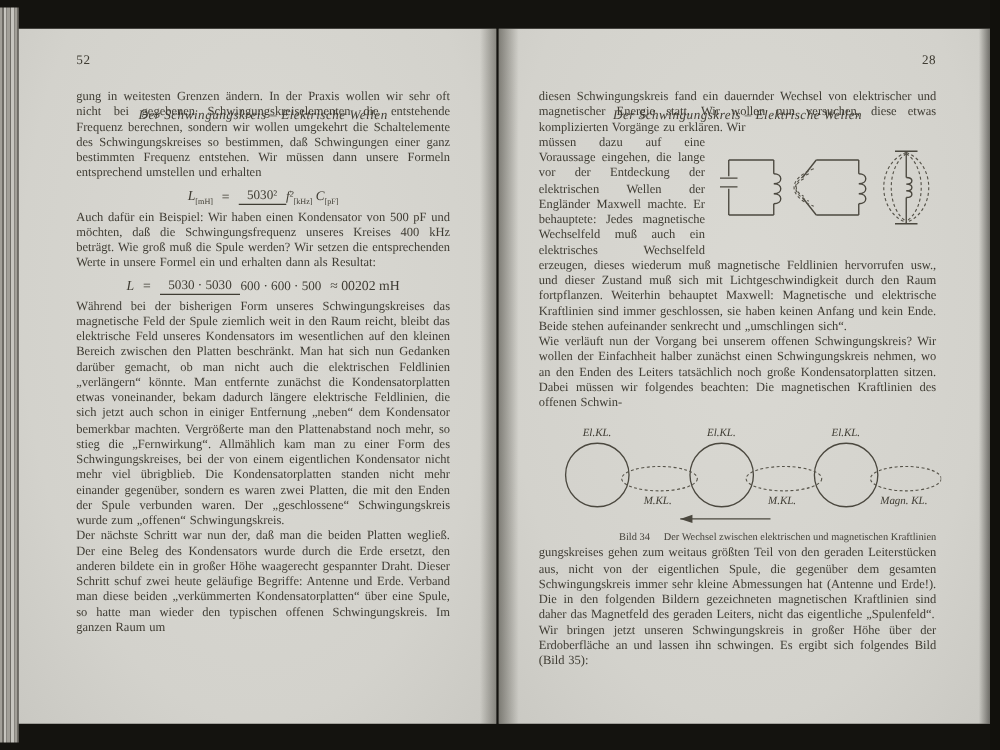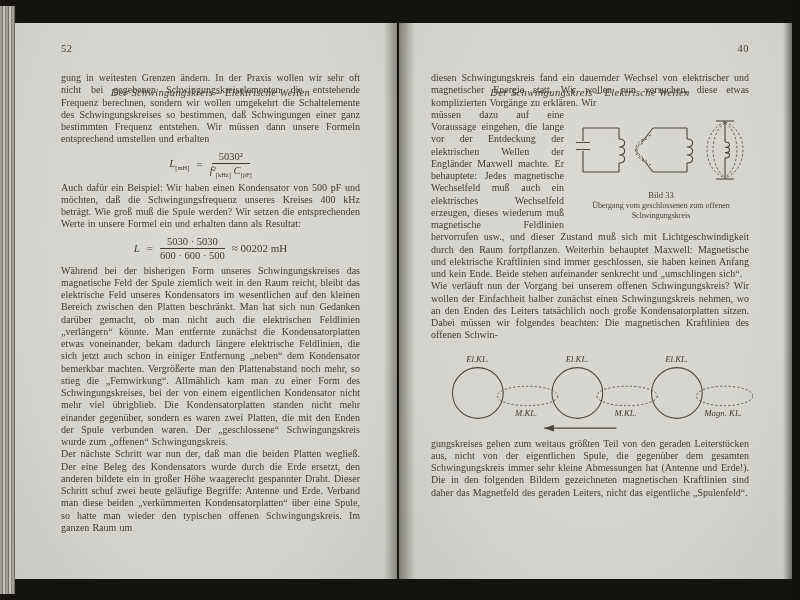--- a/index.html
+++ b/index.html
@@ -56,21 +56,21 @@
   p.body{
     margin:0;text-align:justify;font-size:10px;line-height:12.25px;
     word-spacing:0.6px;
   }
 
   .formula{
     display:flex;justify-content:center;align-items:center;gap:7px;
     margin:5px 0 4px;font-size:11px;font-style:italic;
   }
   .formula sub{font-size:6.5px;font-style:normal;}
-  .frac{display:inline-flex;flex-direction:column;align-items:center;font-style:normal;font-size:10.5px;}
+  .frac{display:inline-flex;align-items:center;font-style:normal;font-size:10.5px;}
   .frac .num{border-bottom:1px solid #3f3c33;padding:0 7px 1px;}
   .frac .den{padding-top:1px;}
   .f-tail{font-style:normal;}
 
   figure{margin:0;}
   .fig33{
     float:right;width:176px;margin:2px 0 5px 9px;
   }
   .fig33 svg{display:block;width:176px;height:79px;}
   .figcap{
@@ -131,21 +131,21 @@
 
       <p class="body">Während bei der bisherigen Form unseres Schwingungskreises das magnetische Feld der Spule ziemlich weit in den Raum reicht, bleibt das elektrische Feld unseres Kondensators im wesentlichen auf den kleinen Bereich zwischen den Platten beschränkt. Man hat sich nun Gedanken darüber gemacht, ob man nicht auch die elektrischen Feldlinien „verlängern“ könnte. Man entfernte zunächst die Kondensatorplatten etwas voneinander, bekam dadurch längere elektrische Feldlinien, die sich jetzt auch schon in einiger Entfernung „neben“ dem Kondensator bemerkbar machten. Vergrößerte man den Plattenabstand noch mehr, so stieg die „Fernwirkung“. Allmählich kam man zu einer Form des Schwingungskreises, bei der von einem eigentlichen Kondensator nicht mehr viel übrigblieb. Die Kondensatorplatten standen nicht mehr einander gegenüber, sondern es waren zwei Platten, die mit den Enden der Spule verbunden waren. Der „geschlossene“ Schwingungskreis wurde zum „offenen“ Schwingungskreis.</p>
       <p class="body">Der nächste Schritt war nun der, daß man die beiden Platten wegließ. Der eine Beleg des Kondensators wurde durch die Erde ersetzt, den anderen bildete ein in großer Höhe waagerecht gespannter Draht. Dieser Schritt schuf zwei heute geläufige Begriffe: Antenne und Erde. Verband man diese beiden „verkümmerten Kondensatorplatten“ über eine Spule, so hatte man wieder den typischen offenen Schwingungskreis. Im ganzen Raum um</p>
     </div>
   </div>
 
   <div class="page right">
     <div class="inner">
       <div class="pagehead">
         <span class="ptitle">Der Schwingungskreis – Elektrische Wellen</span>
-        <span class="pnum">40</span>
+        <span class="pnum">28</span>
       </div>
 
       <p class="body">diesen Schwingungskreis fand ein dauernder Wechsel von elektrischer und magnetischer Energie statt. Wir wollen nun versuchen, diese etwas komplizierten Vorgänge zu erklären. Wir</p>
 
       <div class="flow">
         <figure class="fig33">
           <svg viewBox="0 0 176 79">
 
             <g>
               <path class="sketch" d="M10,17 H46"></path>
@@ -174,24 +174,20 @@
               <path class="sketch" d="M143,10 H161"></path>
               <path class="sketch" d="M143,68 H161"></path>
               <path class="sketch" d="M152,10 V31 M152,47 V68"></path>
               <path class="sketch" d="M152,31 c6,0 6,5.3 0,5.3 c6,0 6,5.3 0,5.3 c6,0 6,5.4 0,5.4"></path>
               <path class="sketch-d" d="M152,11 C128,20 128,58 152,67"></path>
               <path class="sketch-d" d="M152,12 C136,22 136,56 152,66"></path>
               <path class="sketch-d" d="M152,11 C176,20 176,58 152,67"></path>
               <path class="sketch-d" d="M152,12 C168,22 168,56 152,66"></path>
             </g>
           </svg>
-          <figcaption class="figcap">
-            <span class="figlabel">Bild 33</span>
-            <span>Übergang vom geschlossenen zum offenen Schwingungskreis</span>
-          </figcaption>
         </figure>
         <p class="body">müssen dazu auf eine Voraussage eingehen, die lange vor der Entdeckung der elektrischen Wellen der Engländer Maxwell machte. Er behauptete: Jedes magnetische Wechselfeld muß auch ein elektrisches Wechselfeld erzeugen, dieses wiederum muß magnetische Feldlinien hervorrufen usw., und dieser Zustand muß sich mit Lichtgeschwindigkeit durch den Raum fortpflanzen. Weiterhin behauptet Maxwell: Magnetische und elektrische Kraftlinien sind immer geschlossen, sie haben keinen Anfang und kein Ende. Beide stehen aufeinander senkrecht und „umschlingen sich“.</p>
       </div>
 
       <p class="body">Wie verläuft nun der Vorgang bei unserem offenen Schwingungskreis? Wir wollen der Einfachheit halber zunächst einen Schwingungskreis nehmen, wo an den Enden des Leiters tatsächlich noch große Kondensatorplatten sitzen. Dabei müssen wir folgendes beachten: Die magnetischen Kraftlinien des offenen Schwin-</p>
 
       <figure class="fig34">
         <svg viewBox="0 0 330 84">
           <g>
             <circle class="sketch" cx="48" cy="42" r="26"></circle>
@@ -207,18 +203,23 @@
           <text class="svglabel" x="138" y="10">El.KL.</text>
           <text class="svglabel" x="240" y="10">El.KL.</text>
           <text class="svglabel" x="86" y="66">M.KL.</text>
           <text class="svglabel" x="188" y="66">M.KL.</text>
           <text class="svglabel" x="280" y="66">Magn. KL.</text>
           <g>
             <path class="sketch" d="M190,78 H116"></path>
             <path d="M116,78 l10,-3.4 v6.8 z" fill="#4b483f" stroke="none"></path>
           </g>
         </svg>
+        <figcaption class="figcap34">
+          <span class="figlabel34">Bild 34</span>
+          <span>Der Wechsel zwischen elektrischen und magnetischen Kraftlinien</span>
+        </figcaption>
       </figure>
 
       <p class="body">gungskreises gehen zum weitaus größten Teil von den geraden Leiterstücken aus, nicht von der eigentlichen Spule, die gegenüber dem gesamten Schwingungskreis immer sehr kleine Abmessungen hat (Antenne und Erde!). Die in den folgenden Bildern gezeichneten magnetischen Kraftlinien sind daher das Magnetfeld des geraden Leiters, nicht das eigentliche „Spulenfeld“.</p>
+      <p class="body">Wir bringen jetzt unseren Schwingungskreis in großer Höhe über der Erdoberfläche an und lassen ihn schwingen. Es ergibt sich folgendes Bild (Bild 35):</p>
     </div>
   </div>
 </div>
 
 </body></html>

